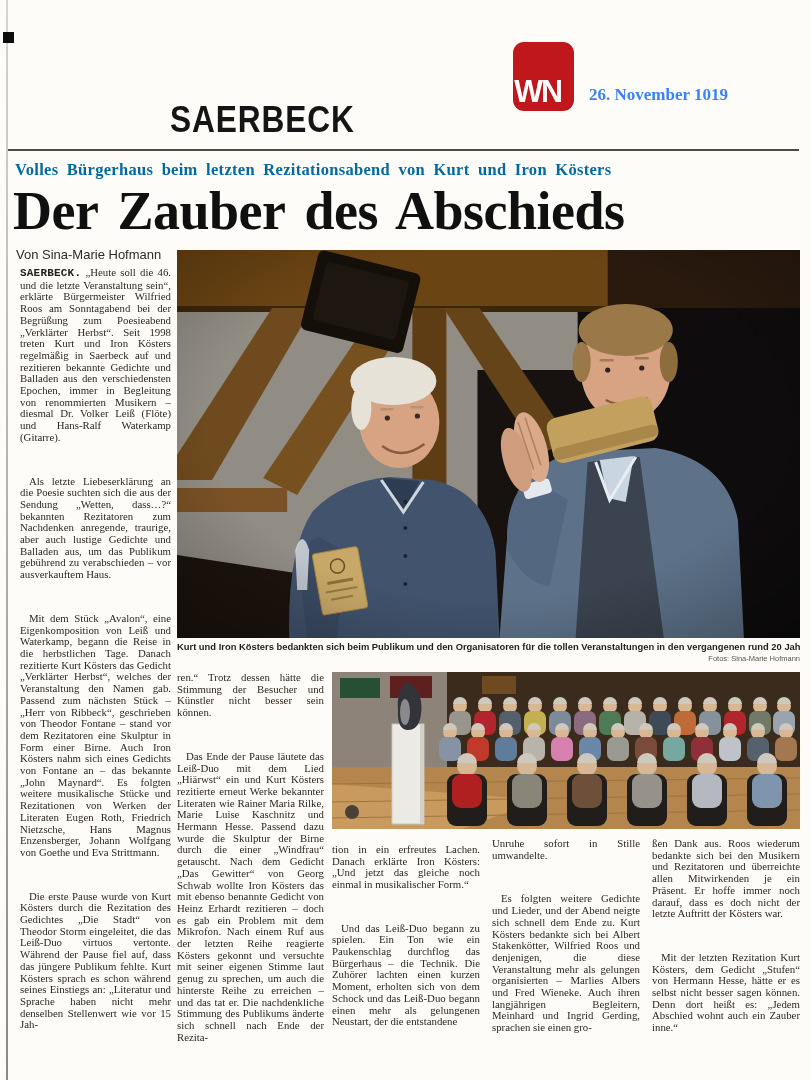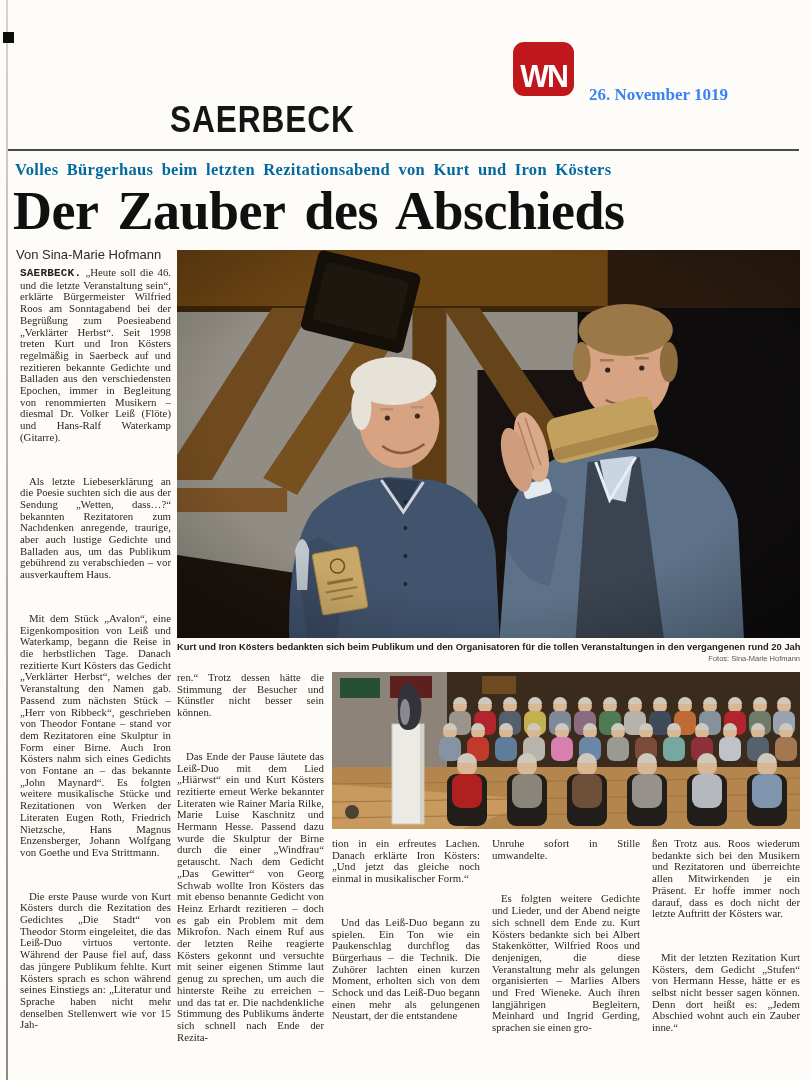--- a/index.html
+++ b/index.html
@@ -5,22 +5,22 @@
   html,body{margin:0;padding:0;background:#fdfcf8;}
   .page{position:relative;width:811px;height:1080px;background:#fdfcf8;overflow:hidden;
         font-family:"Liberation Serif","DejaVu Serif",serif;color:#30261d;}
   .scan-edge{position:absolute;left:6px;top:0;width:2px;height:1080px;
         background:linear-gradient(#d8d4cb,#8e897e);}
   .reg-mark{position:absolute;left:3px;top:32px;width:11px;height:11px;background:#0d0d0d;}
 
   .region-title{position:absolute;left:170px;top:99px;
         font-family:"Liberation Sans","DejaVu Sans",sans-serif;font-weight:700;font-size:36px;
         letter-spacing:1px;color:#151515;transform:scaleX(.88);transform-origin:left top;}
-  .wn-logo{position:absolute;left:513px;top:42px;width:61px;height:54px;border-radius:11px;
-        display:flex;align-items:flex-end;justify-content:center;}
+  .wn-logo{position:absolute;left:513px;top:42px;width:61px;height:69px;border-radius:11px;
+        display:flex;align-items:flex-end;}
   .wn-logo-text{color:#ffffff;font-family:"Liberation Sans","DejaVu Sans",sans-serif;
         font-weight:700;font-size:32px;letter-spacing:-2px;line-height:1;padding-bottom:4px;
         transform:scaleX(.95);}
   .issue-date{position:absolute;left:589px;top:85px;font-weight:700;font-size:17px;color:#3b82f6;}
   .header-rule{position:absolute;left:8px;top:149px;width:791px;height:2px;background:#4a4a48;}
 
   .kicker{position:absolute;left:15px;top:160px;font-weight:700;font-size:16.5px;
         word-spacing:4px;letter-spacing:.3px;color:#0369a1;}
   .headline{position:absolute;left:13px;top:180px;font-weight:700;font-size:54px;
         word-spacing:7px;letter-spacing:-.5px;color:#101010;}
@@ -37,21 +37,21 @@
   .caption{font-family:"Liberation Sans","DejaVu Sans",sans-serif;font-weight:700;
         font-size:9.4px;color:#221c15;white-space:nowrap;}
   .credit{font-family:"Liberation Sans","DejaVu Sans",sans-serif;font-size:7.5px;
         color:#5c554a;text-align:right;margin-top:2px;}
   .bottom{display:flex;margin-top:9px;}
   .col-second{width:147px;margin-right:8px;}
   .bottom-right{flex:1;min-width:0;}
   .photo-audience{height:157px;background:#3a2b1d;}
   .caption-2{font-family:"Liberation Sans","DejaVu Sans",sans-serif;font-weight:700;
         font-size:9px;color:#221c15;white-space:nowrap;overflow:hidden;margin-top:4px;}
-  .cols-rest{display:flex;gap:12px;margin-top:9px;}
+  .cols-rest{display:flex;gap:12px;margin-top:9px;align-items:center;}
   .colr{flex:1;min-width:0;}
 
   .body-text p{margin:0;font-size:10.8px;line-height:11.7px;text-align:justify;color:#30261d;}
   .body-text p.ind{text-indent:9px;margin-top:32px;}
   .lead{font-family:Liberation Mono, monospace;font-weight:700;
         font-size:11px;letter-spacing:.2px;color:#26201a;}
 </style>
 </head>
 <body>
 
@@ -279,21 +279,21 @@
               <p>tion in ein erfreutes Lachen. Danach erklärte Iron Kösters: „Und jetzt das gleiche noch einmal in musikalischer Form.“</p>
               <p class="ind">Und das Leiß-Duo begann zu spielen. Ein Ton wie ein Paukenschlag durchflog das Bürgerhaus – die Technik. Die Zuhörer lachten einen kurzen Moment, erholten sich von dem Schock und das Leiß-Duo begann einen mehr als gelungenen Neustart, der die entstandene</p>
             </div>
 
             <div class="colr body-text">
               <p>Unruhe sofort in Stille umwandelte.</p>
               <p class="ind">Es folgten weitere Gedichte und Lieder, und der Abend neigte sich schnell dem Ende zu. Kurt Kösters bedankte sich bei Albert Stakenkötter, Wilfried Roos und denjenigen, die diese Veranstaltung mehr als gelungen organisierten – Marlies Albers und Fred Wieneke. Auch ihren langjährigen Begleitern, Meinhard und Ingrid Gerding, sprachen sie einen gro-</p>
             </div>
 
             <div class="colr body-text">
-              <p>ßen Trotz aus. Roos wiederum bedankte sich bei den Musikern und Rezitatoren und überreichte allen Mitwirkenden je ein Präsent. Er hoffe immer noch darauf, dass es doch nicht der letzte Auftritt der Kösters war.</p>
+              <p>ßen Dank aus. Roos wiederum bedankte sich bei den Musikern und Rezitatoren und überreichte allen Mitwirkenden je ein Präsent. Er hoffe immer noch darauf, dass es doch nicht der letzte Auftritt der Kösters war.</p>
               <p class="ind">Mit der letzten Rezitation Kurt Kösters, dem Gedicht „Stufen“ von Hermann Hesse, hätte er es selbst nicht besser sagen können. Denn dort heißt es: „Jedem Abschied wohnt auch ein Zauber inne.“</p>
             </div>
           </div>
         </div>
       </div>
 
     </div>
   </div>
 </div>
 

